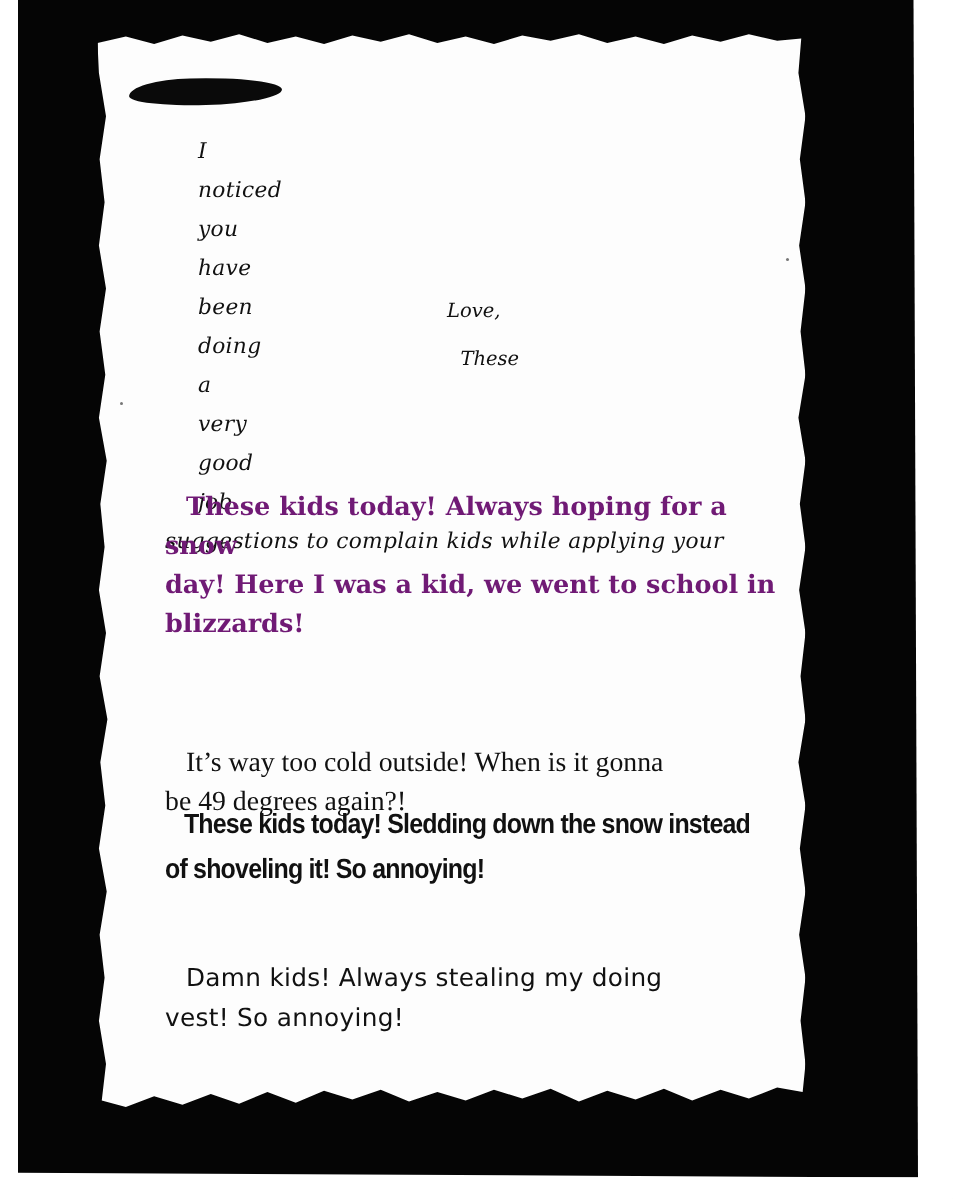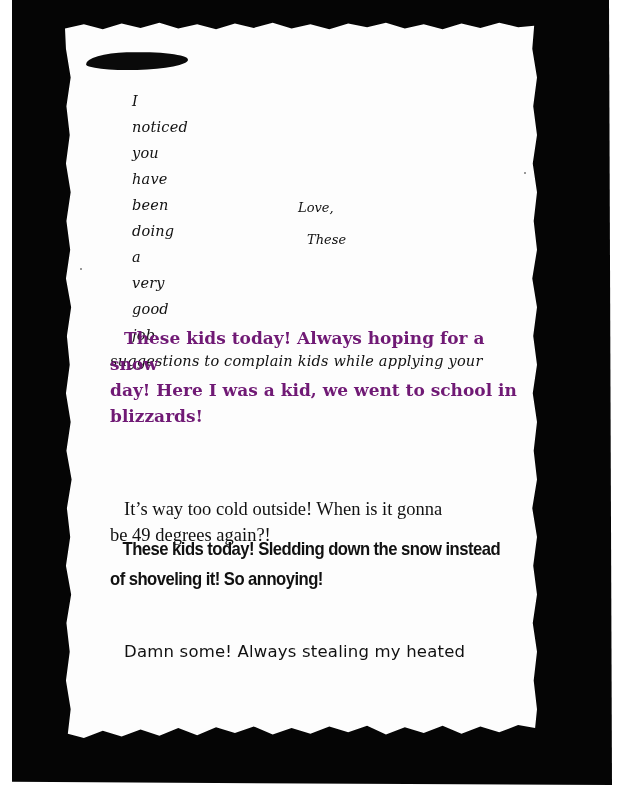--- a/index.html
+++ b/index.html
@@ -84,17 +84,18 @@
   <div><span class="indent"></span><span>It’s way too cold outside! When is it gonna</span></div>
   <div>be 49 degrees again?!</div>
 </div>
 
 <div class="text complaint c3">
   <div><span class="indent"></span><span>These kids today! Sledding down the snow instead</span></div>
   <div>of shoveling it! So annoying!</div>
 </div>
 
 <div class="text complaint c4">
-  <div><span class="indent"></span><span>Damn some! Always stealing my heated</span></div>
+  <div><span class="indent"></span><span>Damn kids! Always stealing my doing</span></div>
+  <div>vest! So annoying!</div>
 </div>
 
 <div class="speck" style="left:524px;top:172px"></div>
 <div class="speck" style="left:80px;top:268px"></div>
 
 </body></html>

